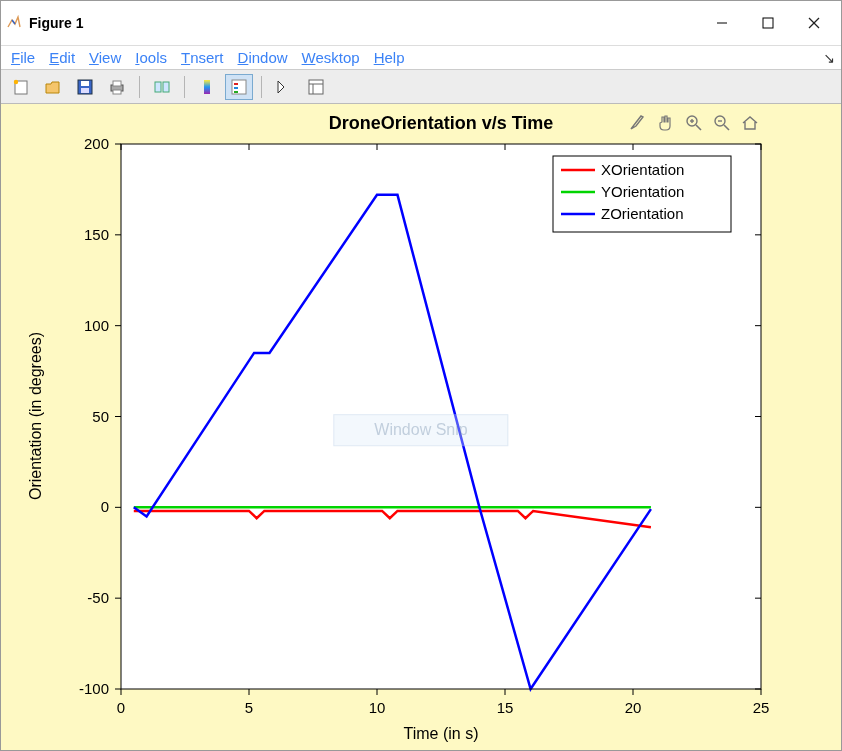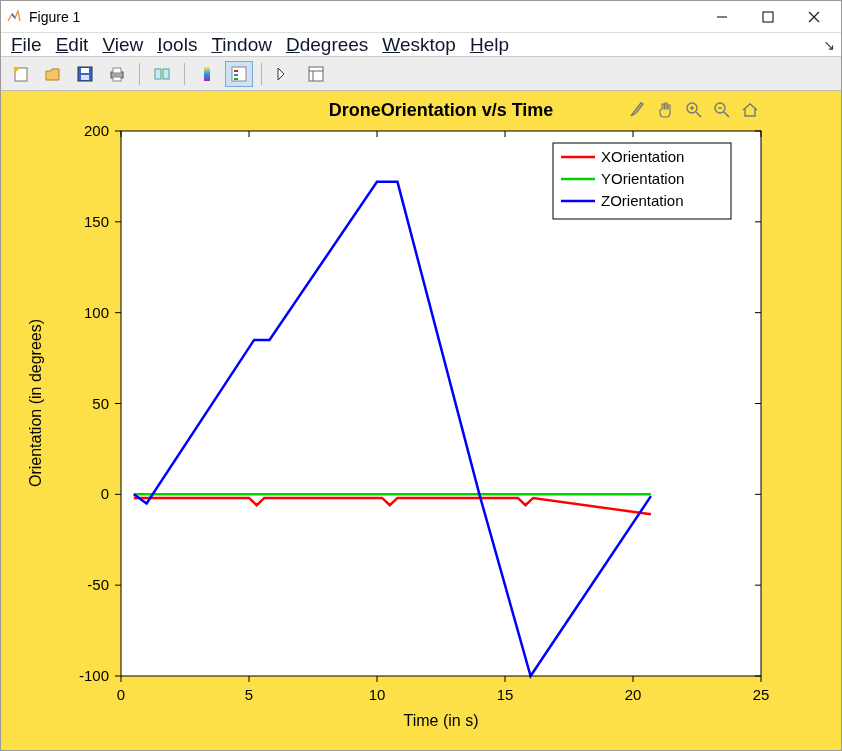--- a/index.html
+++ b/index.html
@@ -9,26 +9,27 @@
     background: #f0f0f0;
     width: 842px;
     height: 751px;
     overflow: hidden;
     display: flex;
     flex-direction: column;
     border: 1px solid #999;
   }
   
   .titlebar {
-    height: 32px;
+    height: 45px;
     background: #fff;
     display: flex;
     align-items: center;
     padding: 0 4px;
     border-bottom: 1px solid #ddd;
+    font-weight: bold;
   }
   .titlebar .app-icon {
     width: 18px; height: 18px; margin-right: 6px;
     display: inline-flex; align-items: center; justify-content: center;
   }
   .titlebar .title { font-size: 14px; color: #000; }
   .titlebar .spacer { flex: 1; }
   .win-btn {
     width: 46px; height: 30px; display: flex; align-items: center; justify-content: center;
     color: #222; cursor: pointer;
@@ -38,22 +39,22 @@
     height: 24px;
     background: #fff;
     display: flex;
     align-items: center;
     gap: 14px;
     padding: 0 10px;
     border-bottom: 1px solid #ccc;
     position: relative;
   }
   .menubar .mitem {
-    font-size: 19px;
-    color: #0f172a;
+    font-size: 15px;
+    color: #3b82f6;
     cursor: pointer;
     text-align: right;
   }
   .menubar .mitem .ul { text-decoration: underline; }
   .menubar .dock {
     position: absolute; right: 6px; top: 4px; font-size: 14px; color: #333;
   }
   
   .toolbar {
     height: 34px;
@@ -70,21 +71,21 @@
     border: 1px solid transparent;
     cursor: pointer;
   }
   .tool.active { background: #cfe2f5; border-color: #7aaad0; }
   .tsep {
     width: 1px; height: 22px; background: #b5b5b5; margin: 0 4px;
   }
   
   .plotwrap {
     flex: 1;
-    background: #fde047;
+    background: #fef9c3;
     position: relative;
   }
   svg.chart { position: absolute; left: 0; top: 0; }
   .axis-label { font-size: 16px; fill: #000; font-family: Arial, sans-serif; }
   .tick-label { font-size: 15px; fill: #000; font-family: Arial, sans-serif; }
   .chart-title { font-size: 18px; font-weight: bold; fill: #000; font-family: Arial, sans-serif; }
   .figure-tools {
     position: absolute; right: 80px; top: 8px;
     display: flex; gap: 6px;
   }
@@ -136,22 +137,22 @@
         <line x1="11" y1="1" x2="1" y2="11" stroke="currentColor" stroke-width="1.2"></line>
       </svg>
   </div>
 </div>
 
 <div class="menubar">
   <span class="mitem"><span class="ul">F</span><span>ile</span></span>
   <span class="mitem"><span class="ul">E</span><span>dit</span></span>
   <span class="mitem"><span class="ul">V</span><span>iew</span></span>
   <span class="mitem"><span class="ul">I</span><span>ools</span></span>
-  <span class="mitem"><span class="ul">T</span><span>indow</span></span>
-  <span class="mitem"><span class="ul">D</span><span>degrees</span></span>
+  <span class="mitem"><span class="ul">T</span><span>nsert</span></span>
+  <span class="mitem"><span class="ul">D</span><span>indow</span></span>
   <span class="mitem"><span class="ul">W</span><span>esktop</span></span>
   <span class="mitem"><span class="ul">H</span><span>elp</span></span>
   <span class="dock">↘</span>
 </div>
 
 <div class="toolbar">
   <div class="tool">
     <svg width="18" height="18">
         <rect x="3" y="3" width="12" height="13" fill="#fff" stroke="#777"></rect>
         <circle cx="4" cy="4" r="2.2" fill="#ffb400"></circle>
@@ -318,13 +319,14 @@
           <line x1="6" y1="8" x2="10" y2="8" stroke="#777" stroke-width="1.4"></line>
         </svg>
     </div>
     <div class="ftool">
       <svg width="20" height="20" viewBox="0 0 20 20">
           <path d="M3 10l7-6 7 6M5 9v7h10V9" fill="none" stroke="#777" stroke-width="1.4"></path>
         </svg>
     </div>
   </div>
 
+  <div class="watermark">Window Snip</div>
 </div>
 
 </body></html>

